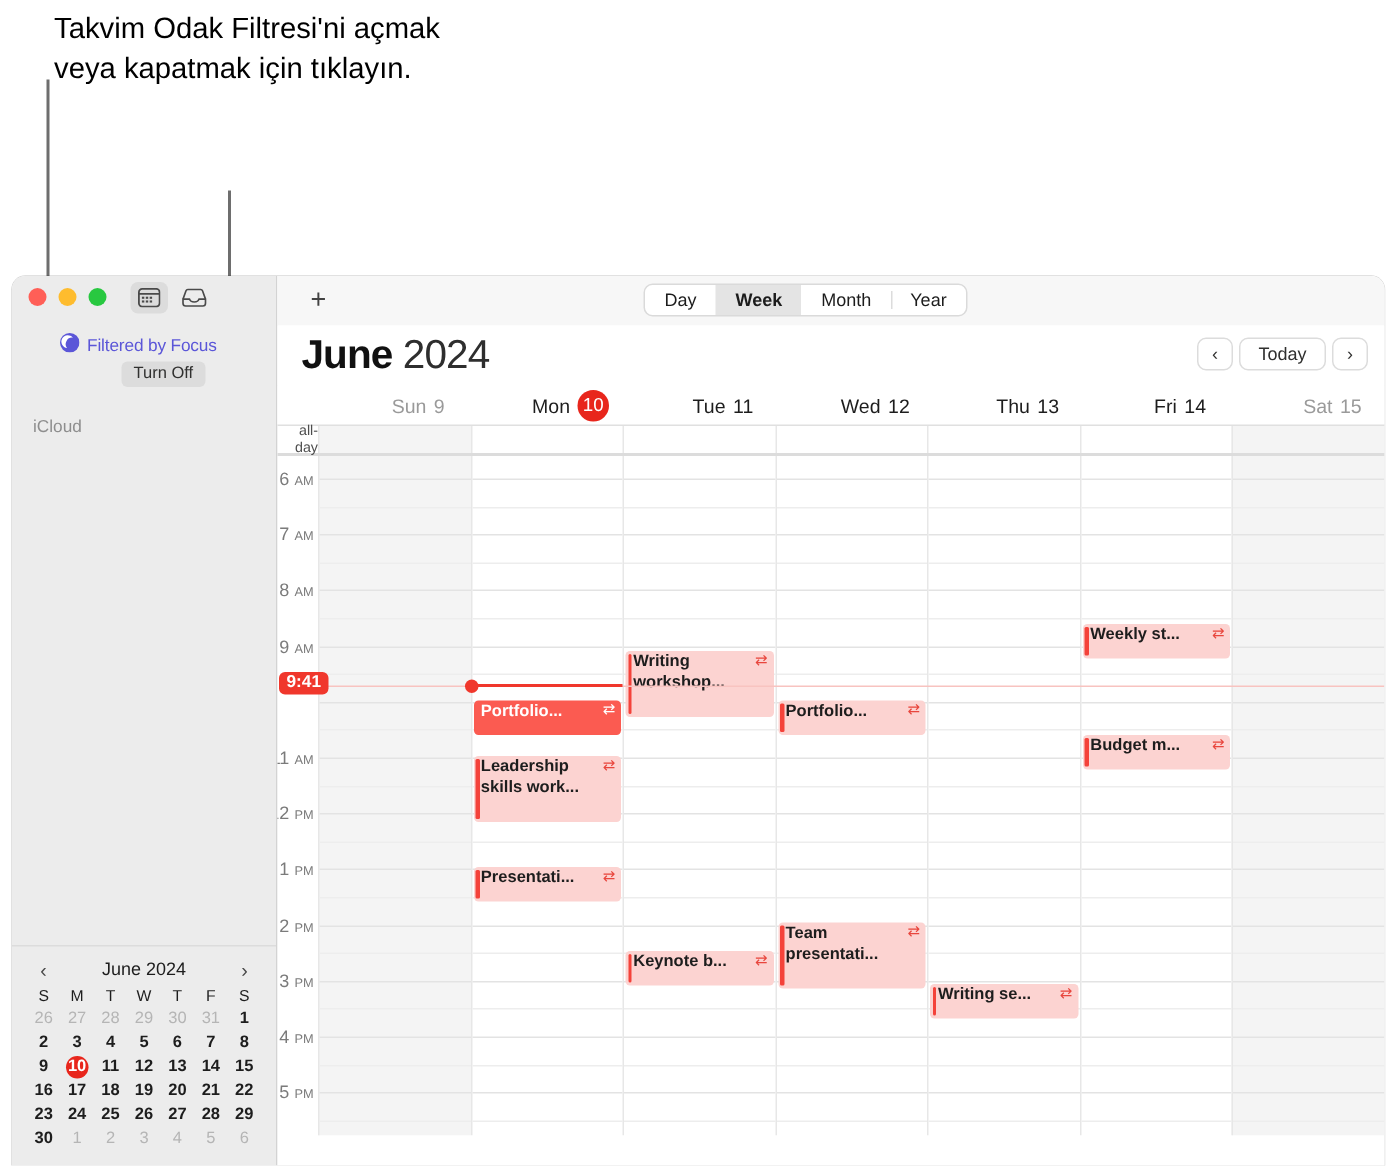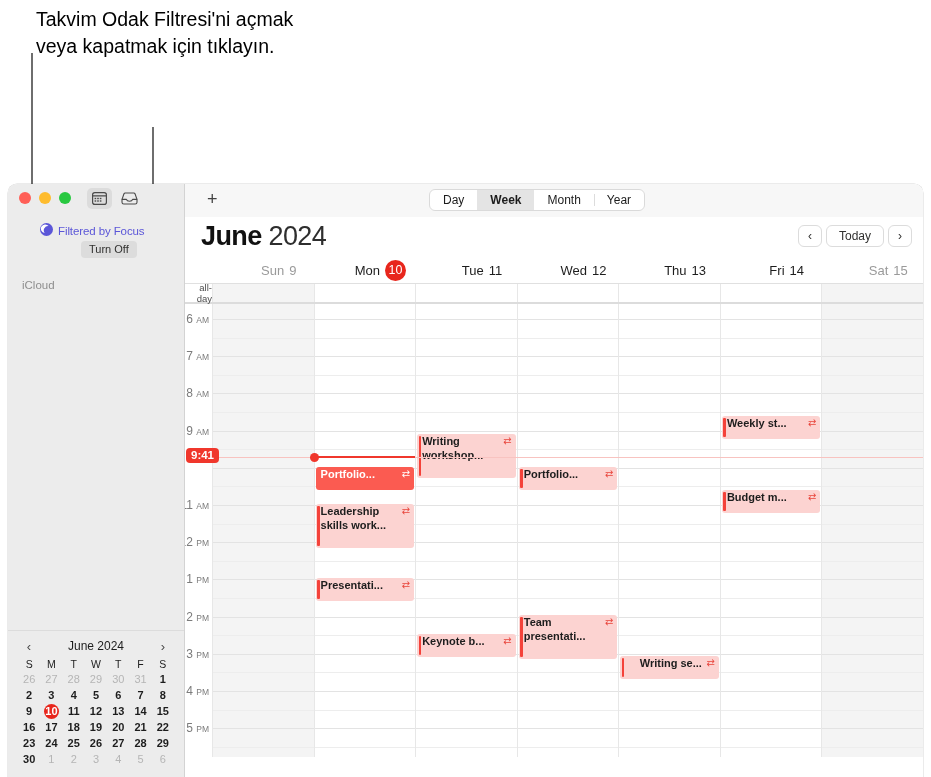--- a/index.html
+++ b/index.html
@@ -574,21 +574,21 @@
               <div class="hline" style="top: 294px;"></div>
               <div class="hline major" style="top: 312.6px;"></div>
               <div class="hline" style="top: 331.2px;"></div>
               <div class="hline major" style="top: 349.8px;"></div>
               <div class="hline" style="top: 368.4px;"></div>
               <div class="hline major" style="top: 387px;"></div>
               <div class="hline" style="top: 405.6px;"></div>
               <div class="hline major" style="top: 424.2px;"></div>
               <div class="hline" style="top: 442.8px;"></div>
               <div class="event" style="top: 352px; height: 23px;">
-                <div class="ev-title" style="white-space: pre-line; text-align: right;">Writing se...</div>
+                <div class="ev-title" style="white-space: pre-line;">Writing se...</div>
                 <span class="ev-repeat">⇄</span>
               </div>
             </div>
             <div class="col">
               <div class="hline major" style="top: 15px;"></div>
               <div class="hline" style="top: 33.6px;"></div>
               <div class="hline major" style="top: 52.2px;"></div>
               <div class="hline" style="top: 70.8px;"></div>
               <div class="hline major" style="top: 89.4px;"></div>
               <div class="hline" style="top: 108px;"></div>

